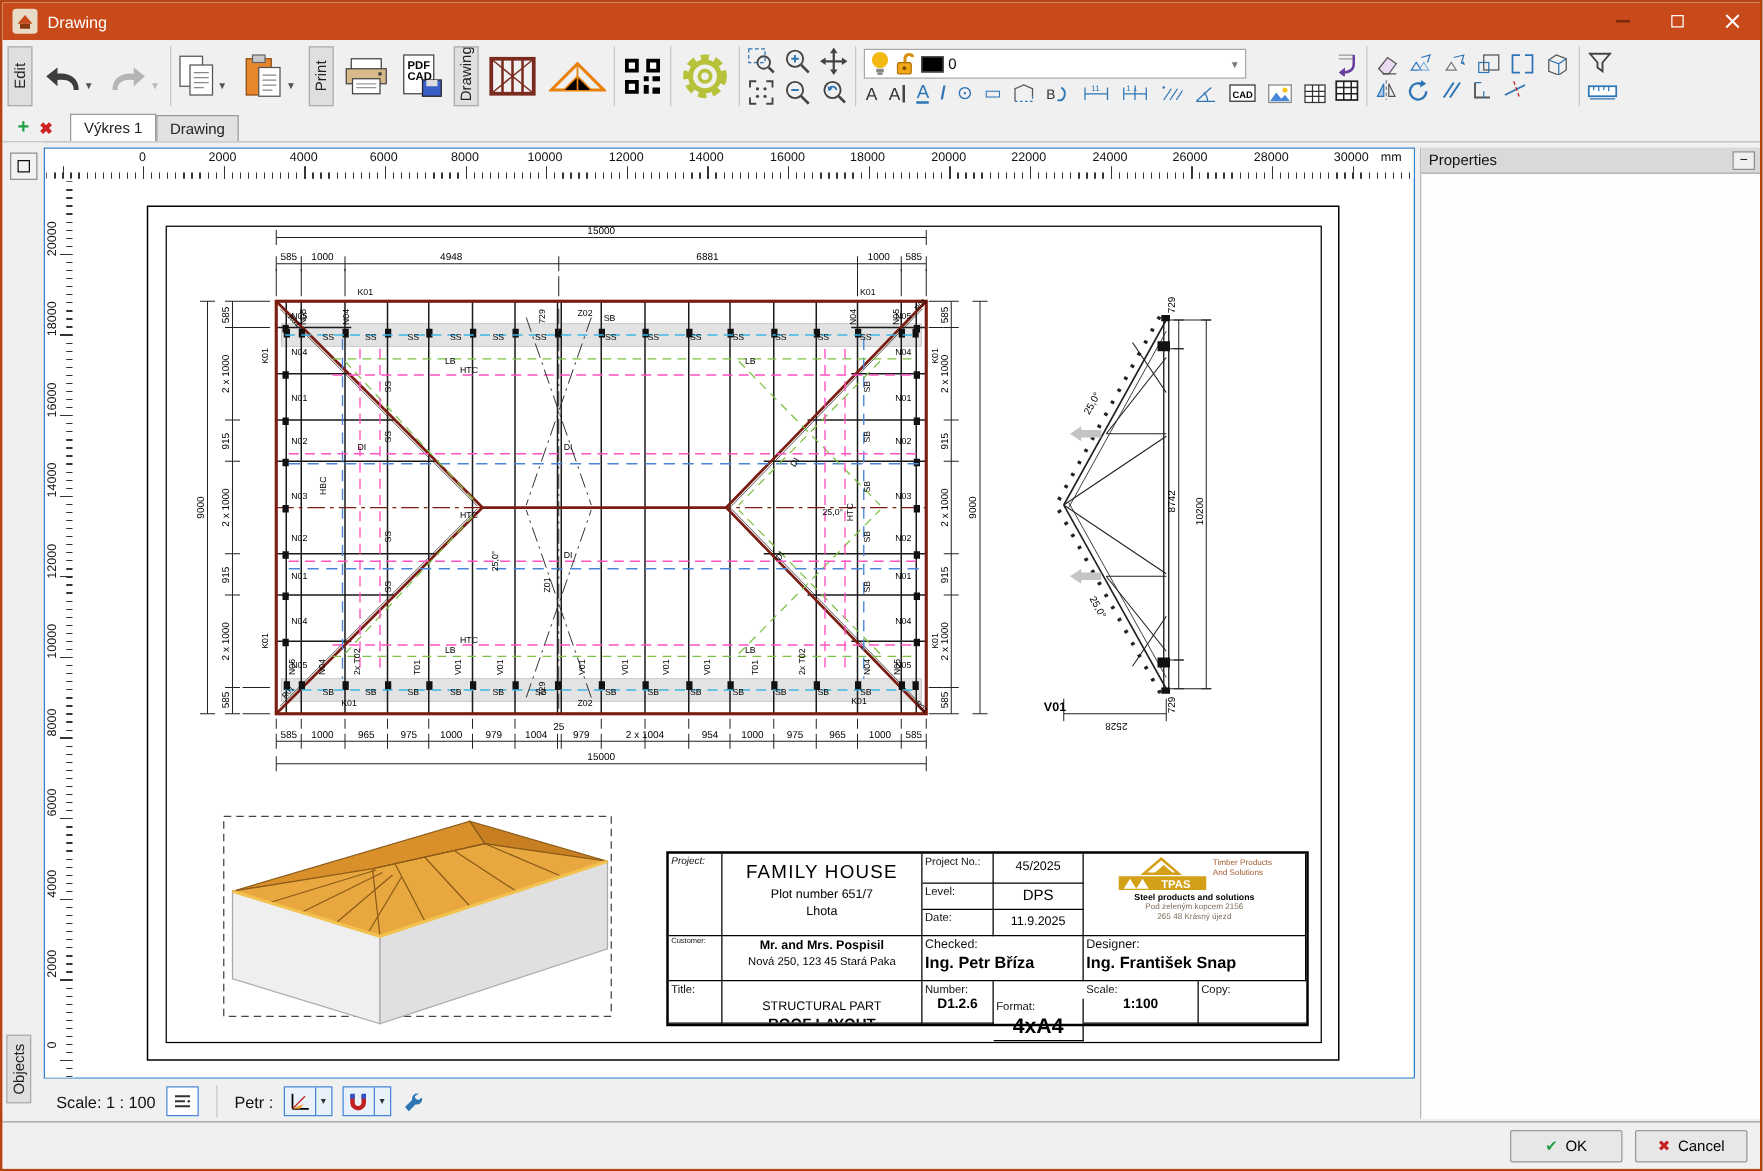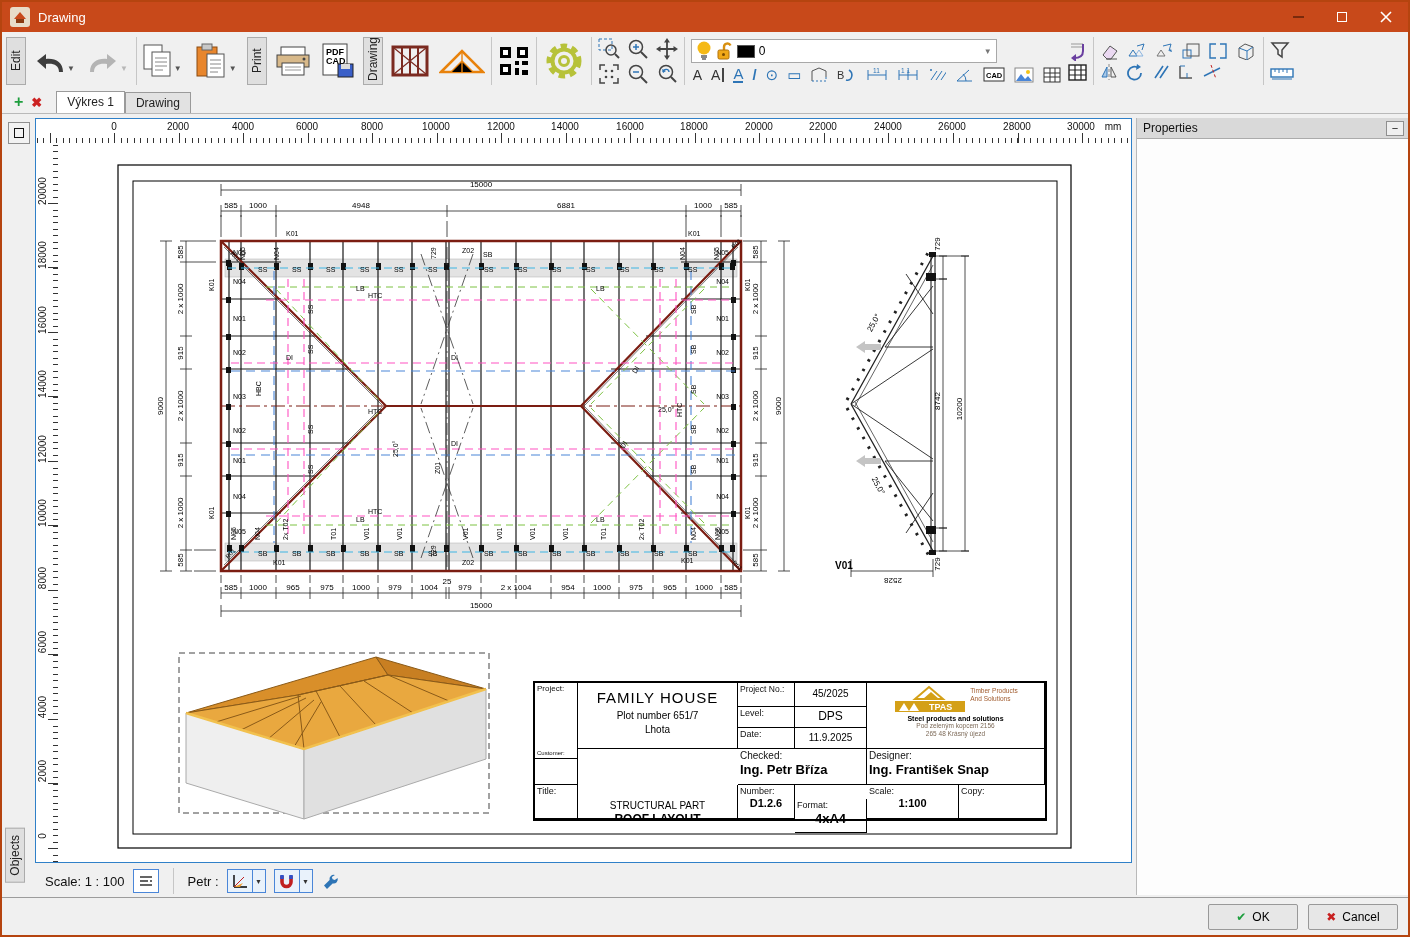--- a/index.html
+++ b/index.html
@@ -676,21 +676,21 @@
         <polygon points="268,630 450,570 450,640 268,700" fill="#E0E0E0" stroke="#AAA"></polygon>
         <polygon points="150,594 340,538 352,556 262,576" fill="#D98F2A" stroke="#8A5A18"></polygon>
         <polygon points="340,538 450,570 352,556" fill="#C87F22" stroke="#8A5A18"></polygon>
         <polygon points="150,594 268,630 450,570 352,556 262,576" fill="#E9A83F" stroke="#8A5A18"></polygon>
         <path d="M304 618L280 572M340 606L304 567M377 594L328 562M413 582L352 556M180 603L265 577M205 611L270 579M232 620L278 581M258 628L285 583M268 630L262 576M262 576L352 556" stroke="#8A5A18" stroke-width="1" fill="none"></path>
         <path d="M150 594L268 630L450 570" stroke="#F2C14E" stroke-width="2.5" fill="none"></path>
       </g>
     </svg>
 
     <div class="tb">
-      <div class="cell" style="left:0;top:0;width:43px;height:76px;">
+      <div class="cell" style="left:0;top:0;width:43px;height:66px;font-style:italic;">
           <div class="lbl">Project:</div>
         </div>
       <div class="cell ctr" style="left:43px;top:0;width:160px;height:66px;">
         <div class="big" style="margin-top:6px;">FAMILY HOUSE</div>
         <div style="margin-top:4px;">Plot number 651/7</div>
         <div style="margin-top:3px;">Lhota</div>
       </div>
       <div class="cell" style="left:203px;top:0;width:57px;height:24px;">
           <div class="lbl" style="font-size:8.5px">Project No.:</div>
         </div>
@@ -717,20 +717,24 @@
             <div>And Solutions</div>
           </div>
         </div>
         <div style="font-size:7px;font-weight:bold;text-align:center;">Steel products and solutions</div>
         <div class="logo-extra">Pod zeleným kopcem 2156</div>
         <div class="logo-extra">265 48 Krásný újezd</div>
       </div>
       <div class="cell" style="left:0;top:66px;width:43px;height:36px;">
           <div class="lbl" style="font-size:6px">Customer:</div>
         </div>
+      <div class="cell ctr" style="left:43px;top:66px;width:160px;height:36px;">
+        <div class="bold" style="margin-top:2px;">Mr. and Mrs. Pospisil</div>
+        <div style="font-size:9px;margin-top:2px;">Nová 250, 123 45 Stará Paka</div>
+      </div>
       <div class="cell" style="left:203px;top:66px;width:129px;height:36px;">
         <div class="lbl" style="font-size:10px">Checked:</div>
         <div class="bold" style="font-size:13px;padding:0 2px;">Ing. Petr Bříza</div>
       </div>
       <div class="cell" style="left:332px;top:66px;width:178px;height:36px;">
         <div class="lbl" style="font-size:10px">Designer:</div>
         <div class="bold" style="font-size:13px;padding:0 2px;">Ing. František Snap</div>
       </div>
       <div class="cell" style="left:0;top:102px;width:43px;height:34px;">
           <div class="lbl" style="font-size:9px">Title:</div>
@@ -738,21 +742,21 @@
       <div class="cell ctr" style="left:43px;top:102px;width:160px;height:34px;">
         <div style="margin-top:15px;">STRUCTURAL PART</div>
         <div class="bold" style="font-size:12px;margin-top:1px;">ROOF LAYOUT</div>
       </div>
       <div class="cell" style="left:203px;top:102px;width:57px;height:34px;">
         <div class="lbl" style="font-size:9px">Number:</div>
         <div class="bold ctr" style="font-size:11px">D1.2.6</div>
       </div>
       <div class="cell" style="left:260px;top:116px;width:72px;height:34px;">
         <div class="lbl" style="font-size:9px">Format:</div>
-        <div class="bold ctr" style="font-size:13px">4xA4</div>
+        <div class="bold ctr" style="font-size:17px">4xA4</div>
       </div>
       <div class="cell" style="left:332px;top:102px;width:92px;height:34px;">
         <div class="lbl" style="font-size:9px">Scale:</div>
         <div class="bold ctr" style="font-size:11px">1:100</div>
       </div>
       <div class="cell" style="left:424px;top:102px;width:86px;height:34px;border-right:none;">
         <div class="lbl" style="font-size:9px">Copy:</div>
       </div>
     </div>
   </div>

